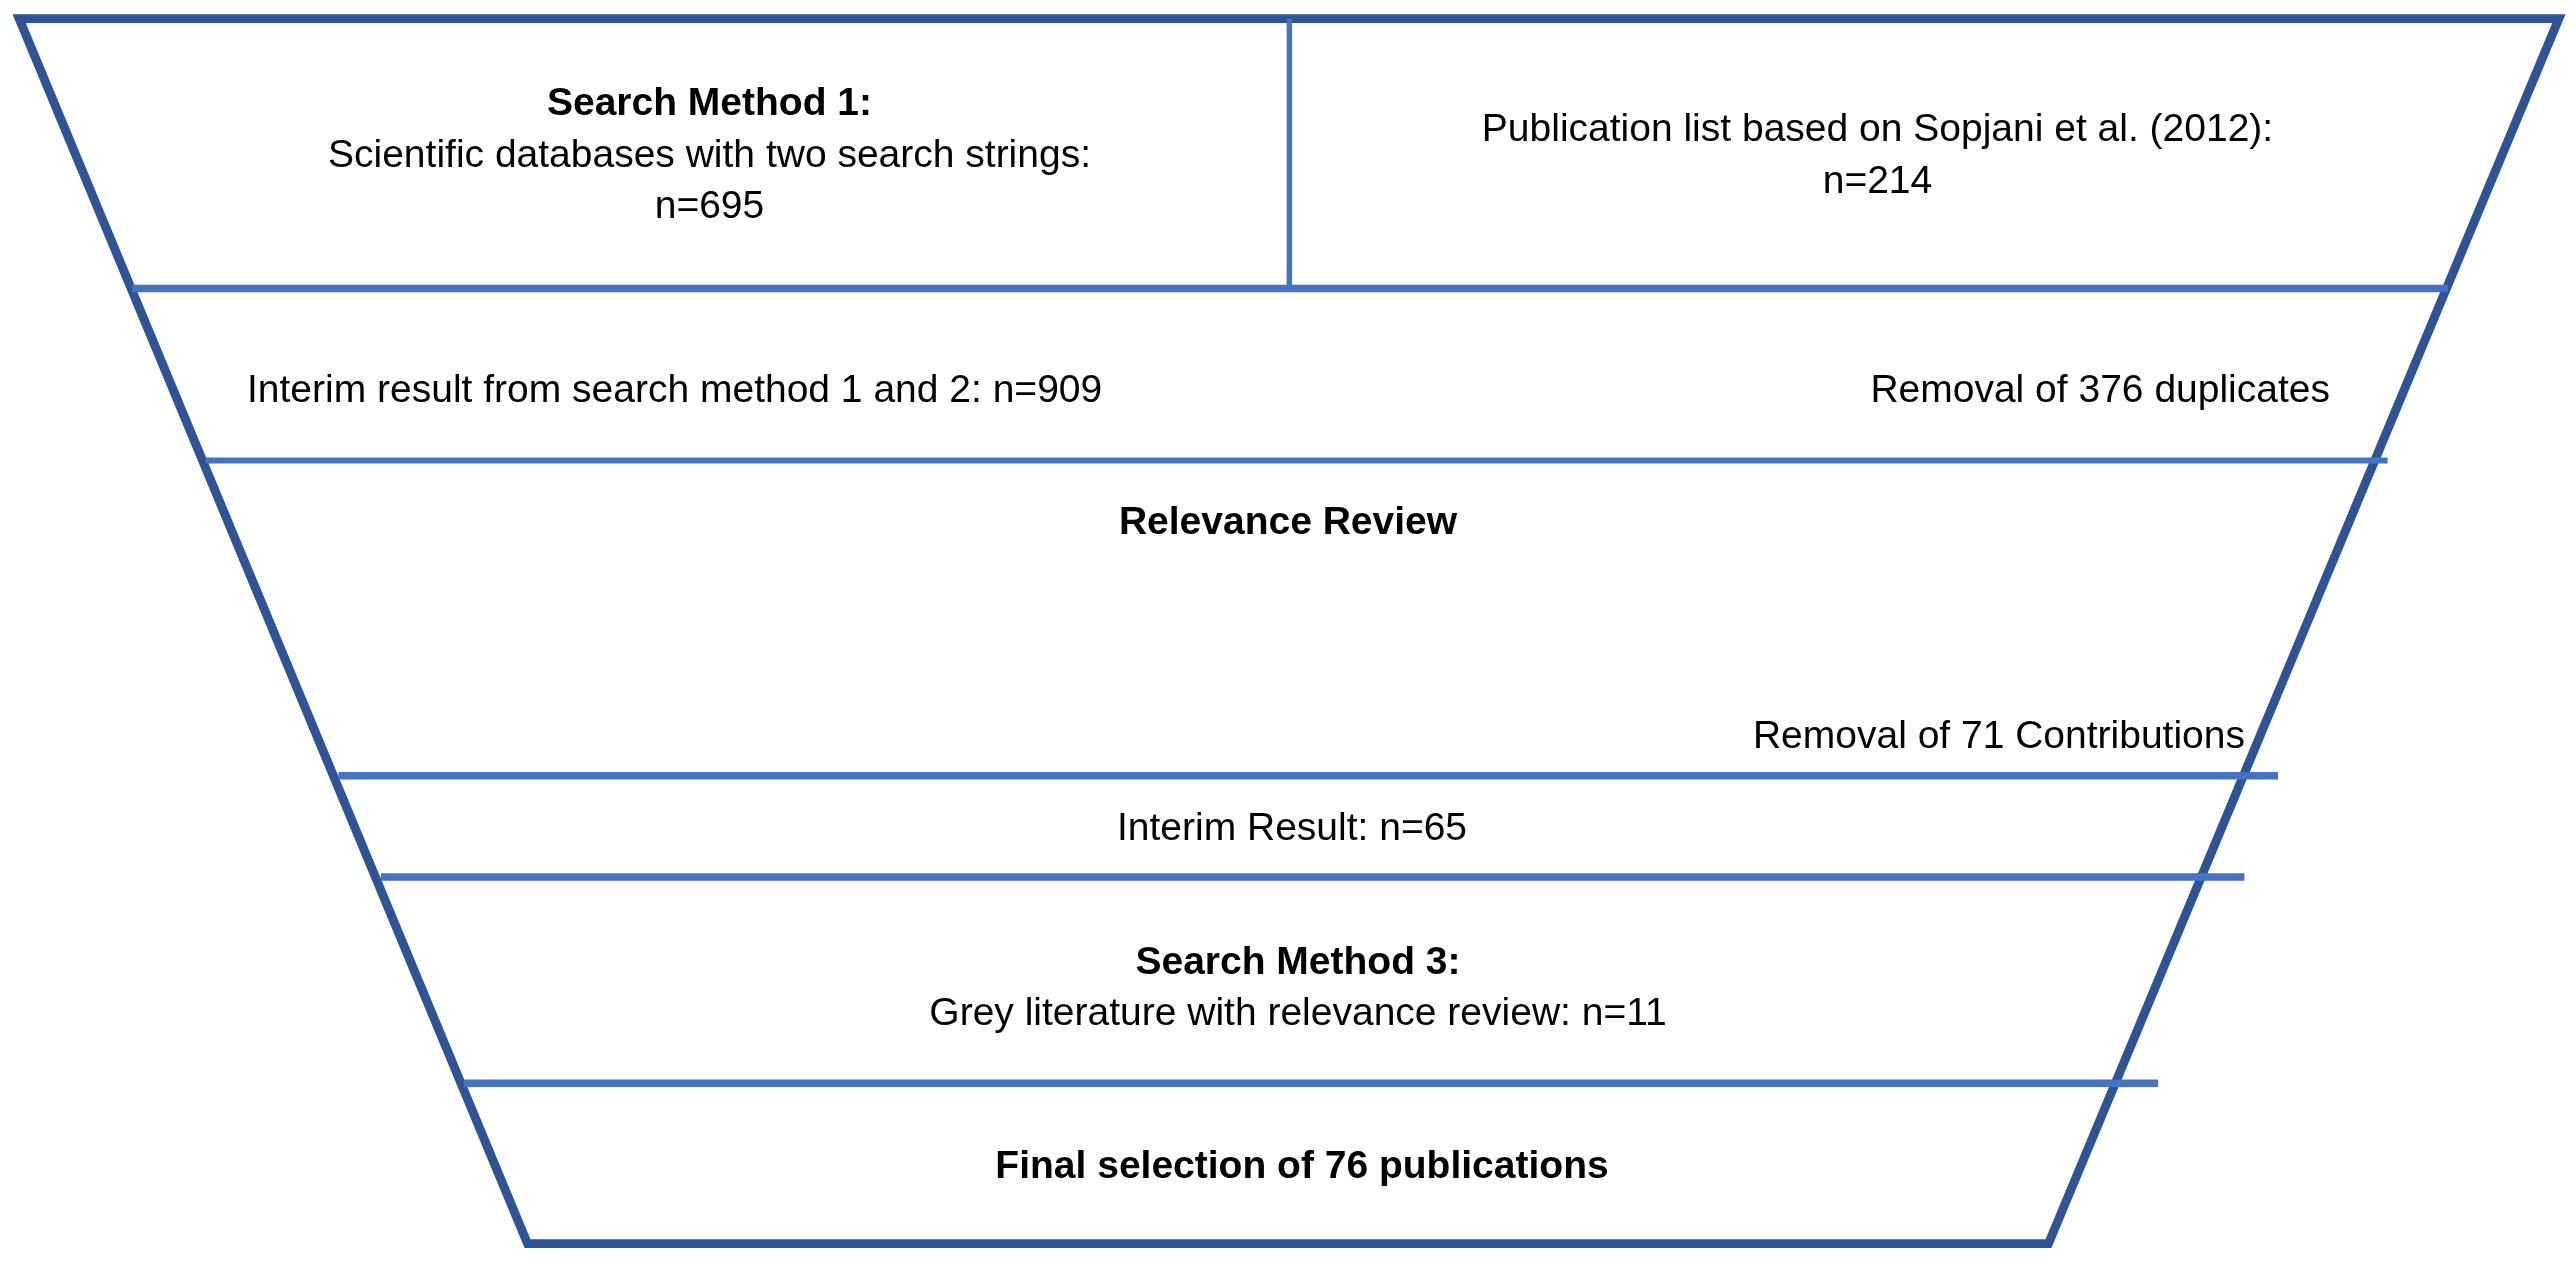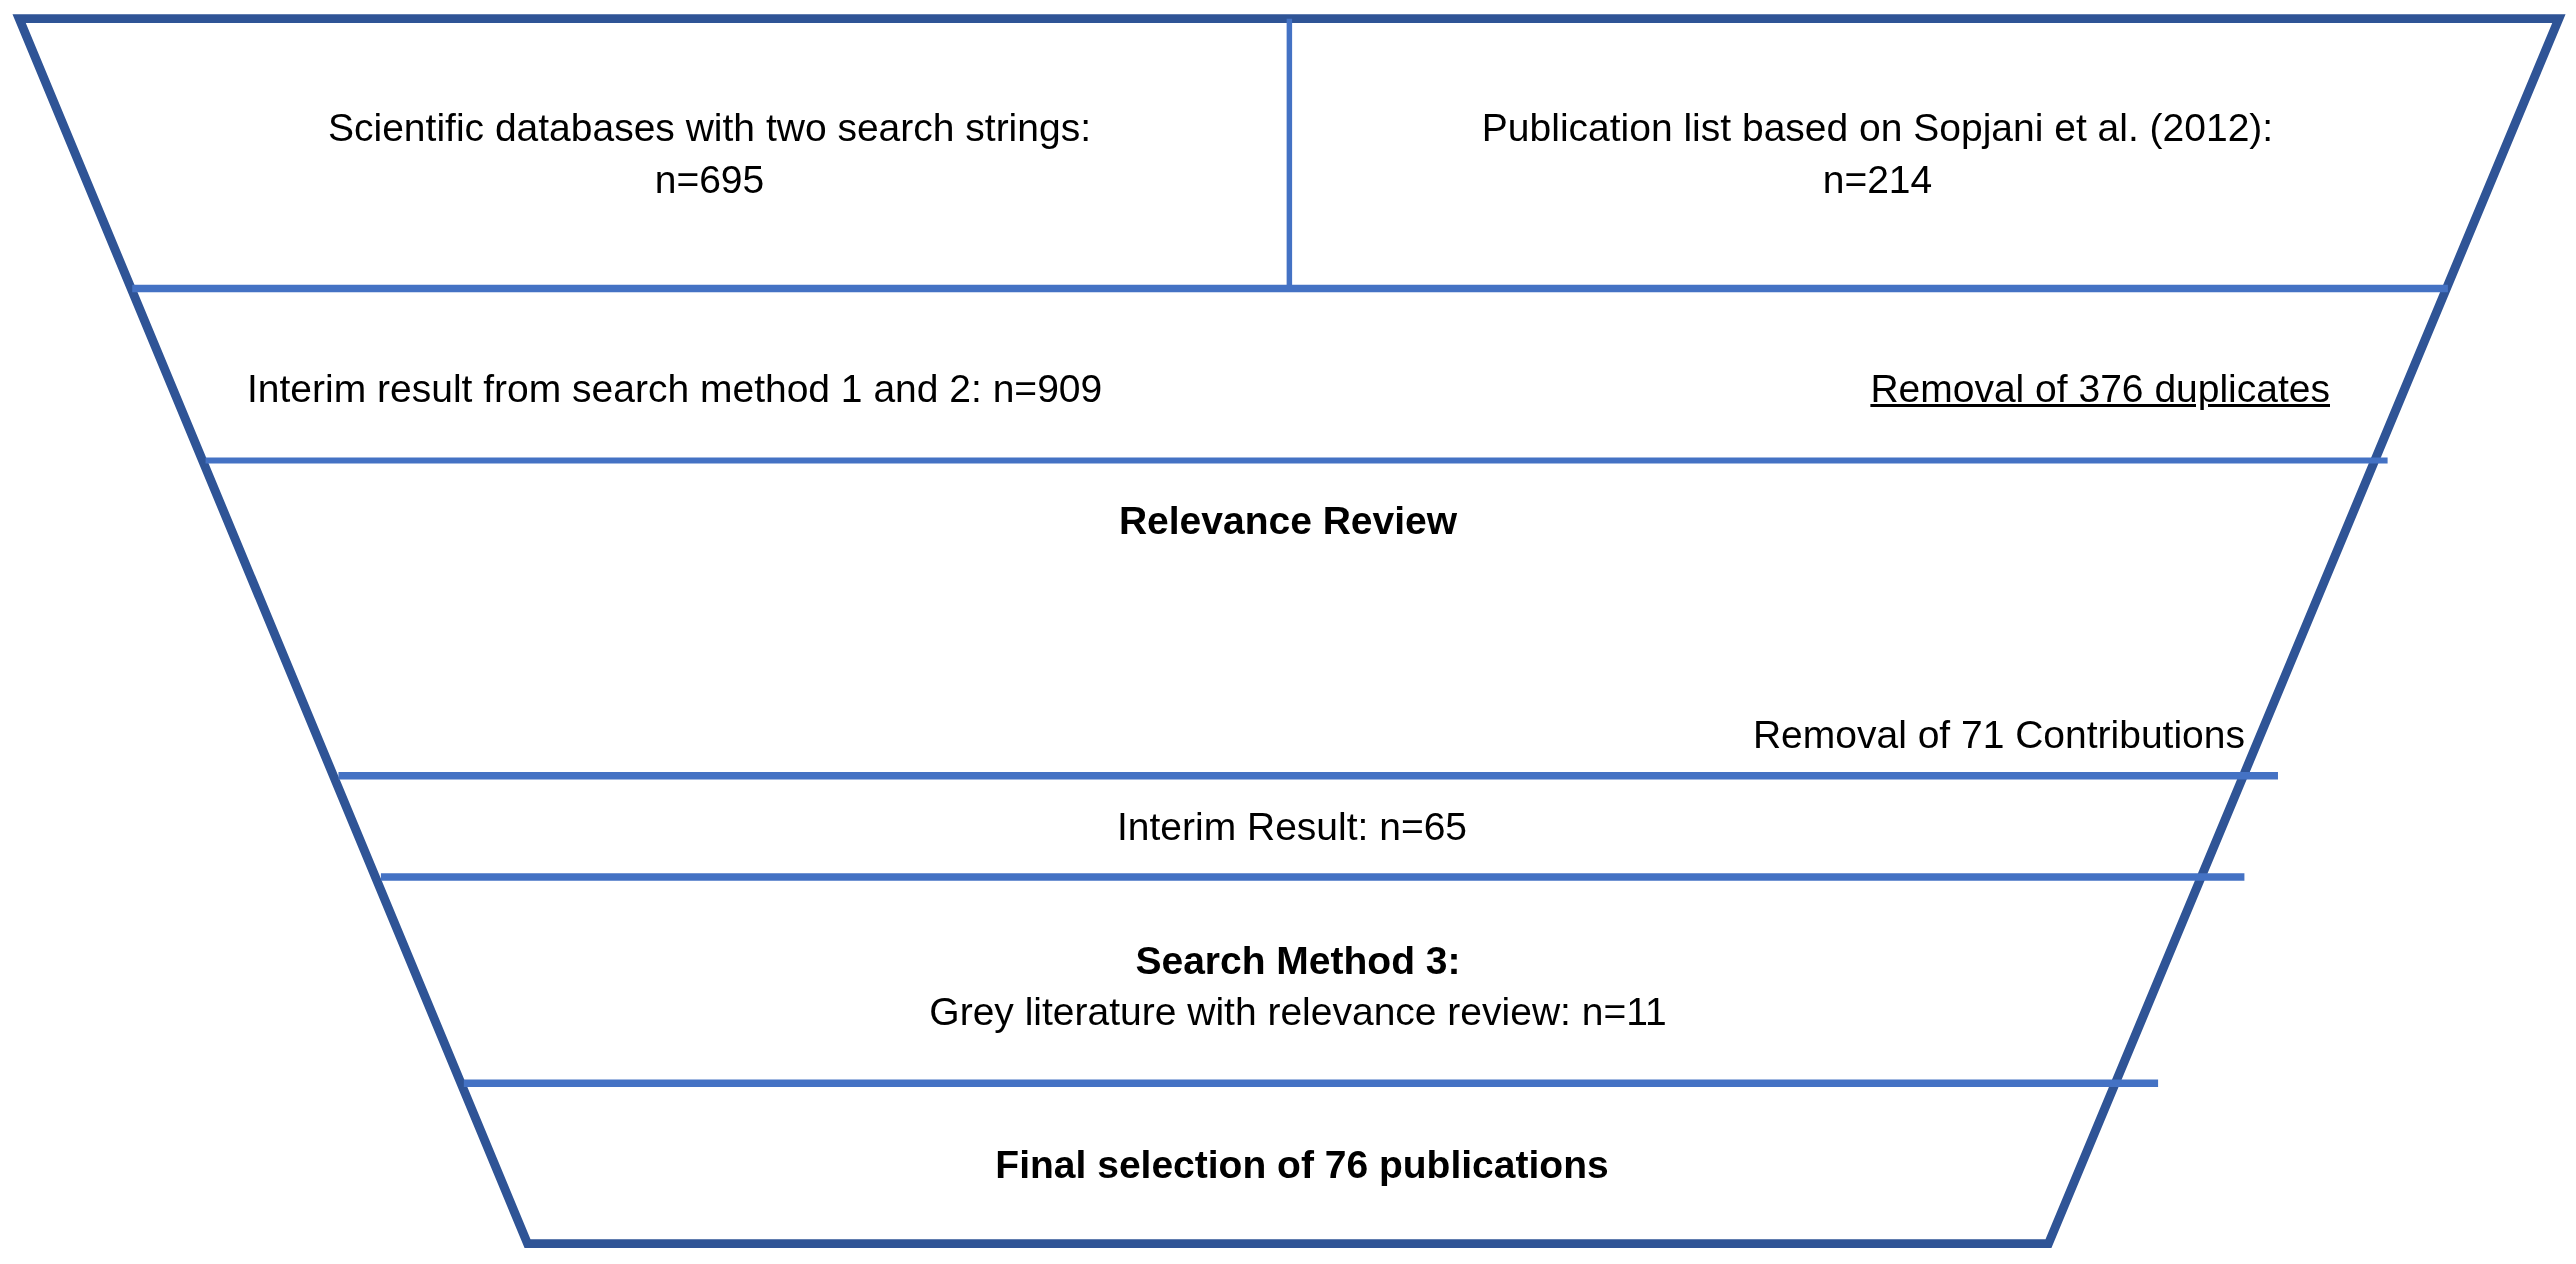--- a/index.html
+++ b/index.html
@@ -64,33 +64,34 @@
     <line x1="1882" y1="27" x2="1882" y2="421" stroke="#4472C4" stroke-width="8"></line>
 
     <line x1="193" y1="421" x2="3573" y2="421" stroke="#4472C4" stroke-width="11"></line>
     <line x1="300" y1="672" x2="3485" y2="672" stroke="#4472C4" stroke-width="9"></line>
     <line x1="494" y1="1132" x2="3325" y2="1132" stroke="#4472C4" stroke-width="11"></line>
     <line x1="556" y1="1280" x2="3276" y2="1280" stroke="#4472C4" stroke-width="11"></line>
     <line x1="677" y1="1581" x2="3150" y2="1581" stroke="#4472C4" stroke-width="11"></line>
   </svg>
 
   <div class="row" style="left:134px; top:27px; width:1151px; height:253px;">
+    <span class="txt bold">Search Method 1:</span>
     <span class="txt">Scientific databases with two search strings:</span>
     <span class="txt">n=695</span>
   </div>
 
   <div class="row" style="left:1295px; top:27px; width:1165px; height:253px;">
     <span class="txt">Publication list based on Sopjani et al. (2012):</span>
     <span class="txt">n=214</span>
   </div>
 
   <div class="two-col" style="left:247px; top:336px; width:2083px; height:75px;">
     <span style="flex:0 0 auto;">Interim result from search method 1 and 2: n=909</span>
     <span style="flex:1 1 auto;"></span>
-    <span style="flex:0 0 auto;text-decoration:underline;">Removal of 376 duplicates</span>
+    <span style="flex:0 0 auto;">Removal of 376 duplicates</span>
   </div>
 
   <div class="row" style="left:329px; top:493px; width:1918px; height:55px;">
     <span class="txt bold">Relevance Review</span>
   </div>
 
 
   <div class="two-col" style="left:416px; top:695px; width:1829px; height:62px;">
     <span style="flex:1 1 auto;"></span>
     <span style="flex:0 0 auto;" class="txt">Removal of 71 Contributions</span>

